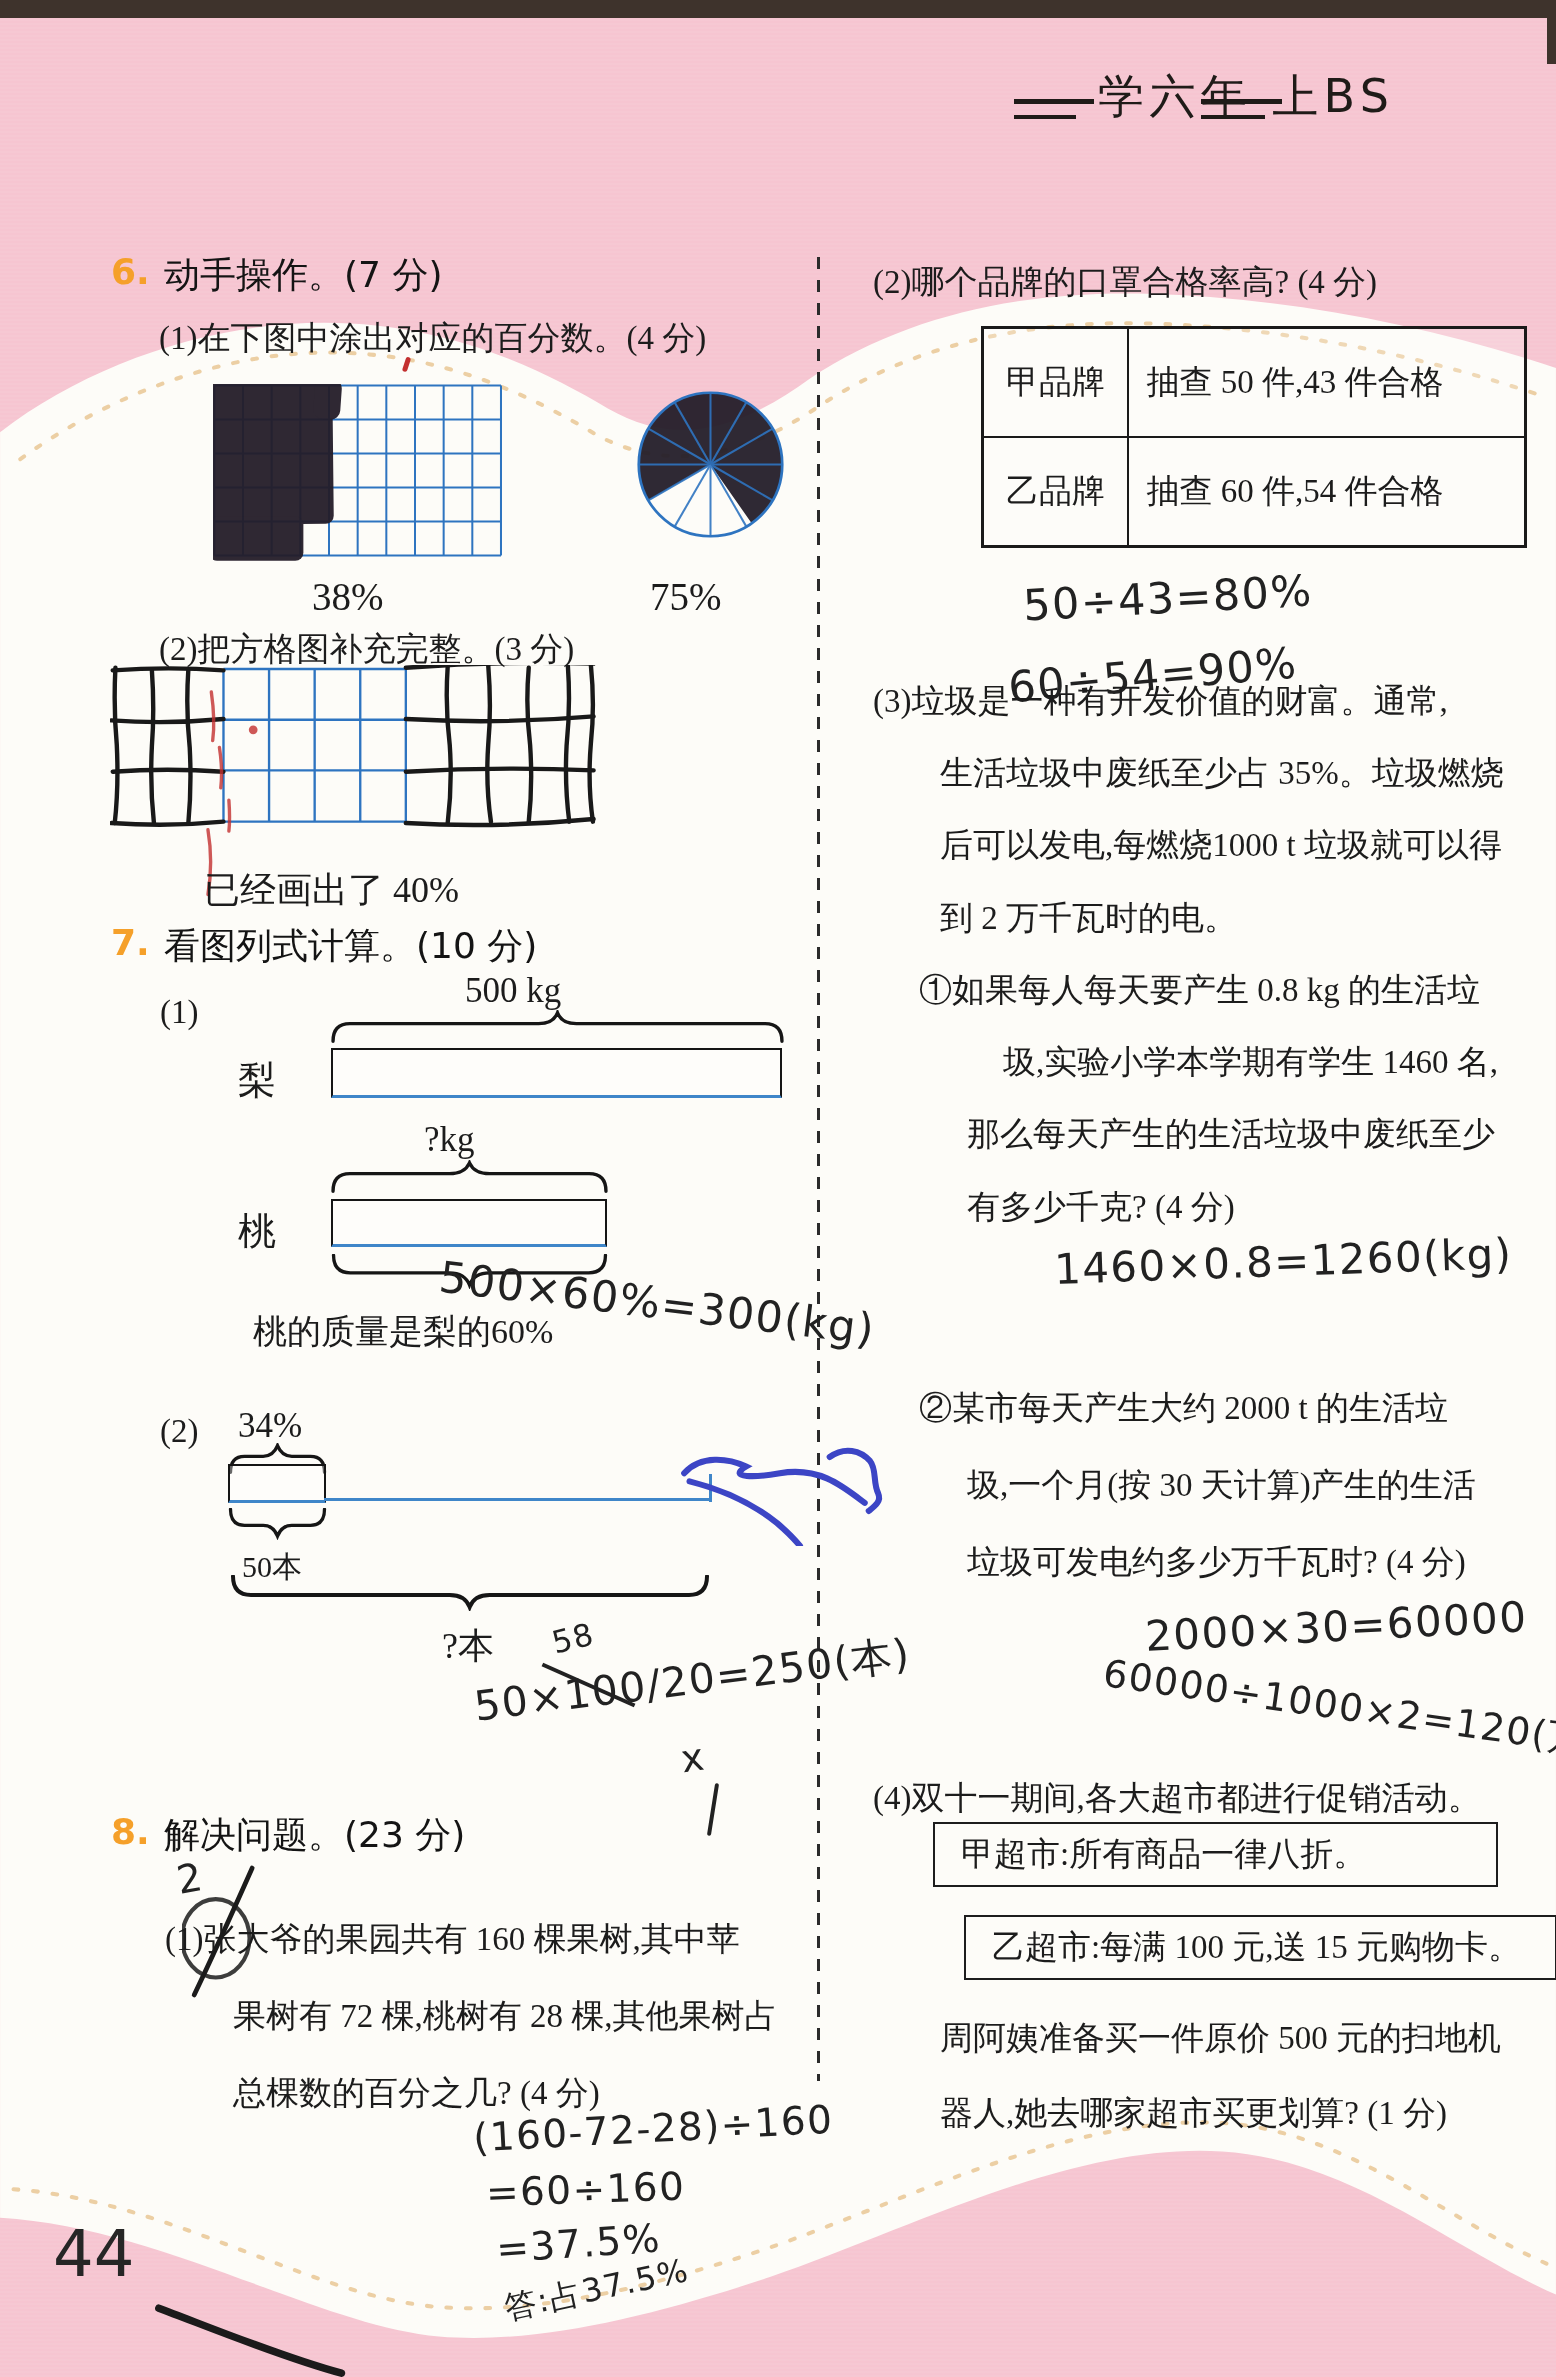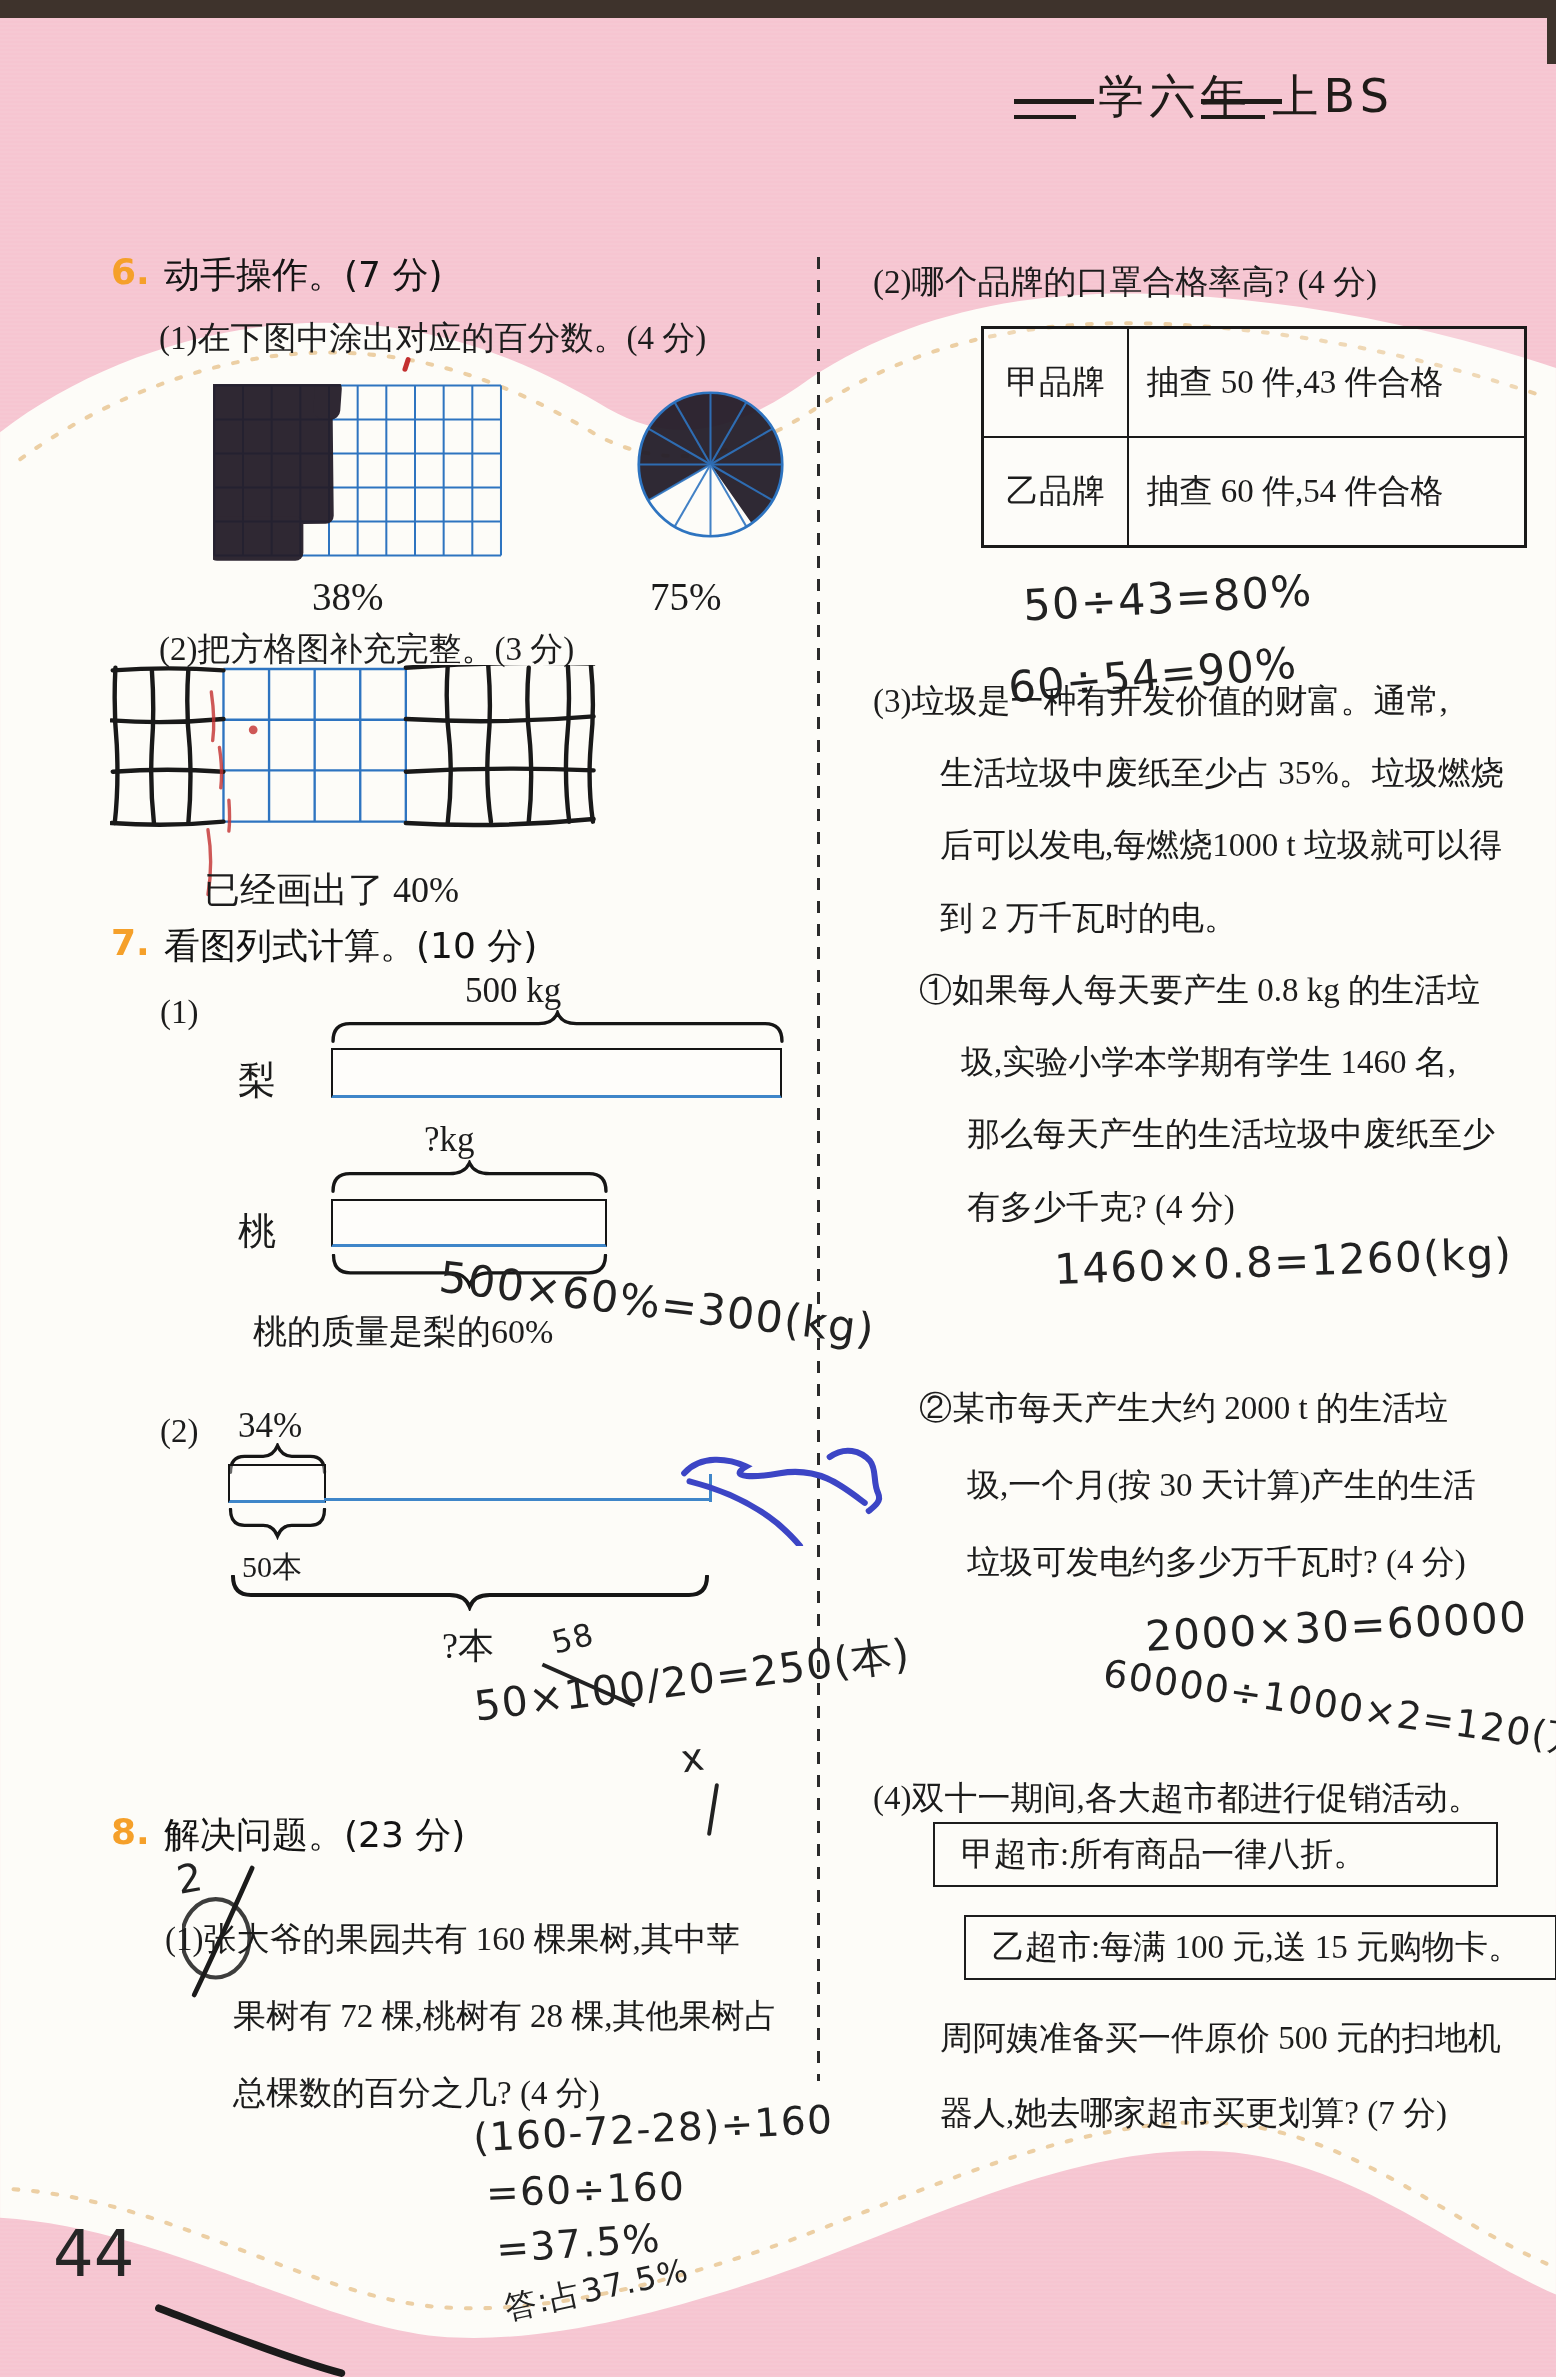--- a/index.html
+++ b/index.html
@@ -230,37 +230,37 @@
 
   <span class="abs hw" style="left:1023px;top:573px;font-size:43px;transform:rotate(-3deg)">50÷43=80%</span>
   <span class="abs hw" style="left:1008px;top:650px;font-size:43px;transform:rotate(-5deg)">60÷54=90%</span>
 
   <span class="abs print" style="left:873px;top:679px">(3)垃圾是一种有开发价值的财富。通常,</span>
   <span class="abs print" style="left:940px;top:751px">生活垃圾中废纸至少占 35%。垃圾燃烧</span>
   <span class="abs print" style="left:940px;top:823px">后可以发电,每燃烧1000 t 垃圾就可以得</span>
   <span class="abs print" style="left:940px;top:896px">到 2 万千瓦时的电。</span>
 
   <span class="abs print" style="left:919px;top:968px">①如果每人每天要产生 0.8 kg 的生活垃</span>
-  <span class="abs print" style="left:961px;top:1040px">圾,实验小学本学期有学生 1460 名,</span>
+  <span class="abs print" style="left:1003px;top:1040px">圾,实验小学本学期有学生 1460 名,</span>
   <span class="abs print" style="left:967px;top:1112px">那么每天产生的生活垃圾中废纸至少</span>
   <span class="abs print" style="left:967px;top:1185px">有多少千克? (4 分)</span>
   <span class="abs hw" style="left:1054px;top:1237px;font-size:42px;transform:rotate(-2deg)">1460×0.8=1260(kg)</span>
 
   <span class="abs print" style="left:919px;top:1386px">②某市每天产生大约 2000 t 的生活垃</span>
   <span class="abs print" style="left:967px;top:1463px">圾,一个月(按 30 天计算)产生的生活</span>
   <span class="abs print" style="left:967px;top:1540px">垃圾可发电约多少万千瓦时? (4 分)</span>
   <span class="abs hw" style="left:1145px;top:1602px;font-size:42px;transform:rotate(-3deg)">2000×30=60000</span>
   <span class="abs hw" style="left:1101px;top:1683px;font-size:38px;transform:rotate(8deg)">60000÷1000×2=120(万)</span>
 
   <span class="abs print" style="left:873px;top:1776px">(4)双十一期间,各大超市都进行促销活动。</span>
   <div class="abs offerbox" style="left:933px;top:1822px;width:565px;height:65px">
     <span class="print">甲超市:所有商品一律八折。</span>
   </div>
   <div class="abs offerbox" style="left:964px;top:1915px;width:593px;height:65px">
     <span class="print">乙超市:每满 100 元,送 15 元购物卡。</span>
   </div>
   <span class="abs print" style="left:940px;top:2016px">周阿姨准备买一件原价 500 元的扫地机</span>
-  <span class="abs print" style="left:940px;top:2091px">器人,她去哪家超市买更划算? (7 分)</span>
+  <span class="abs print" style="left:940px;top:2091px">器人,她去哪家超市买更划算? (1 分)</span>
 
   <div class="abs" style="left:404px;top:357px;width:5.4px;height:15px;background:#c33030;transform:rotate(18deg);border-radius:2.7px"></div>
 
 </div>
 
 
 </body></html>

